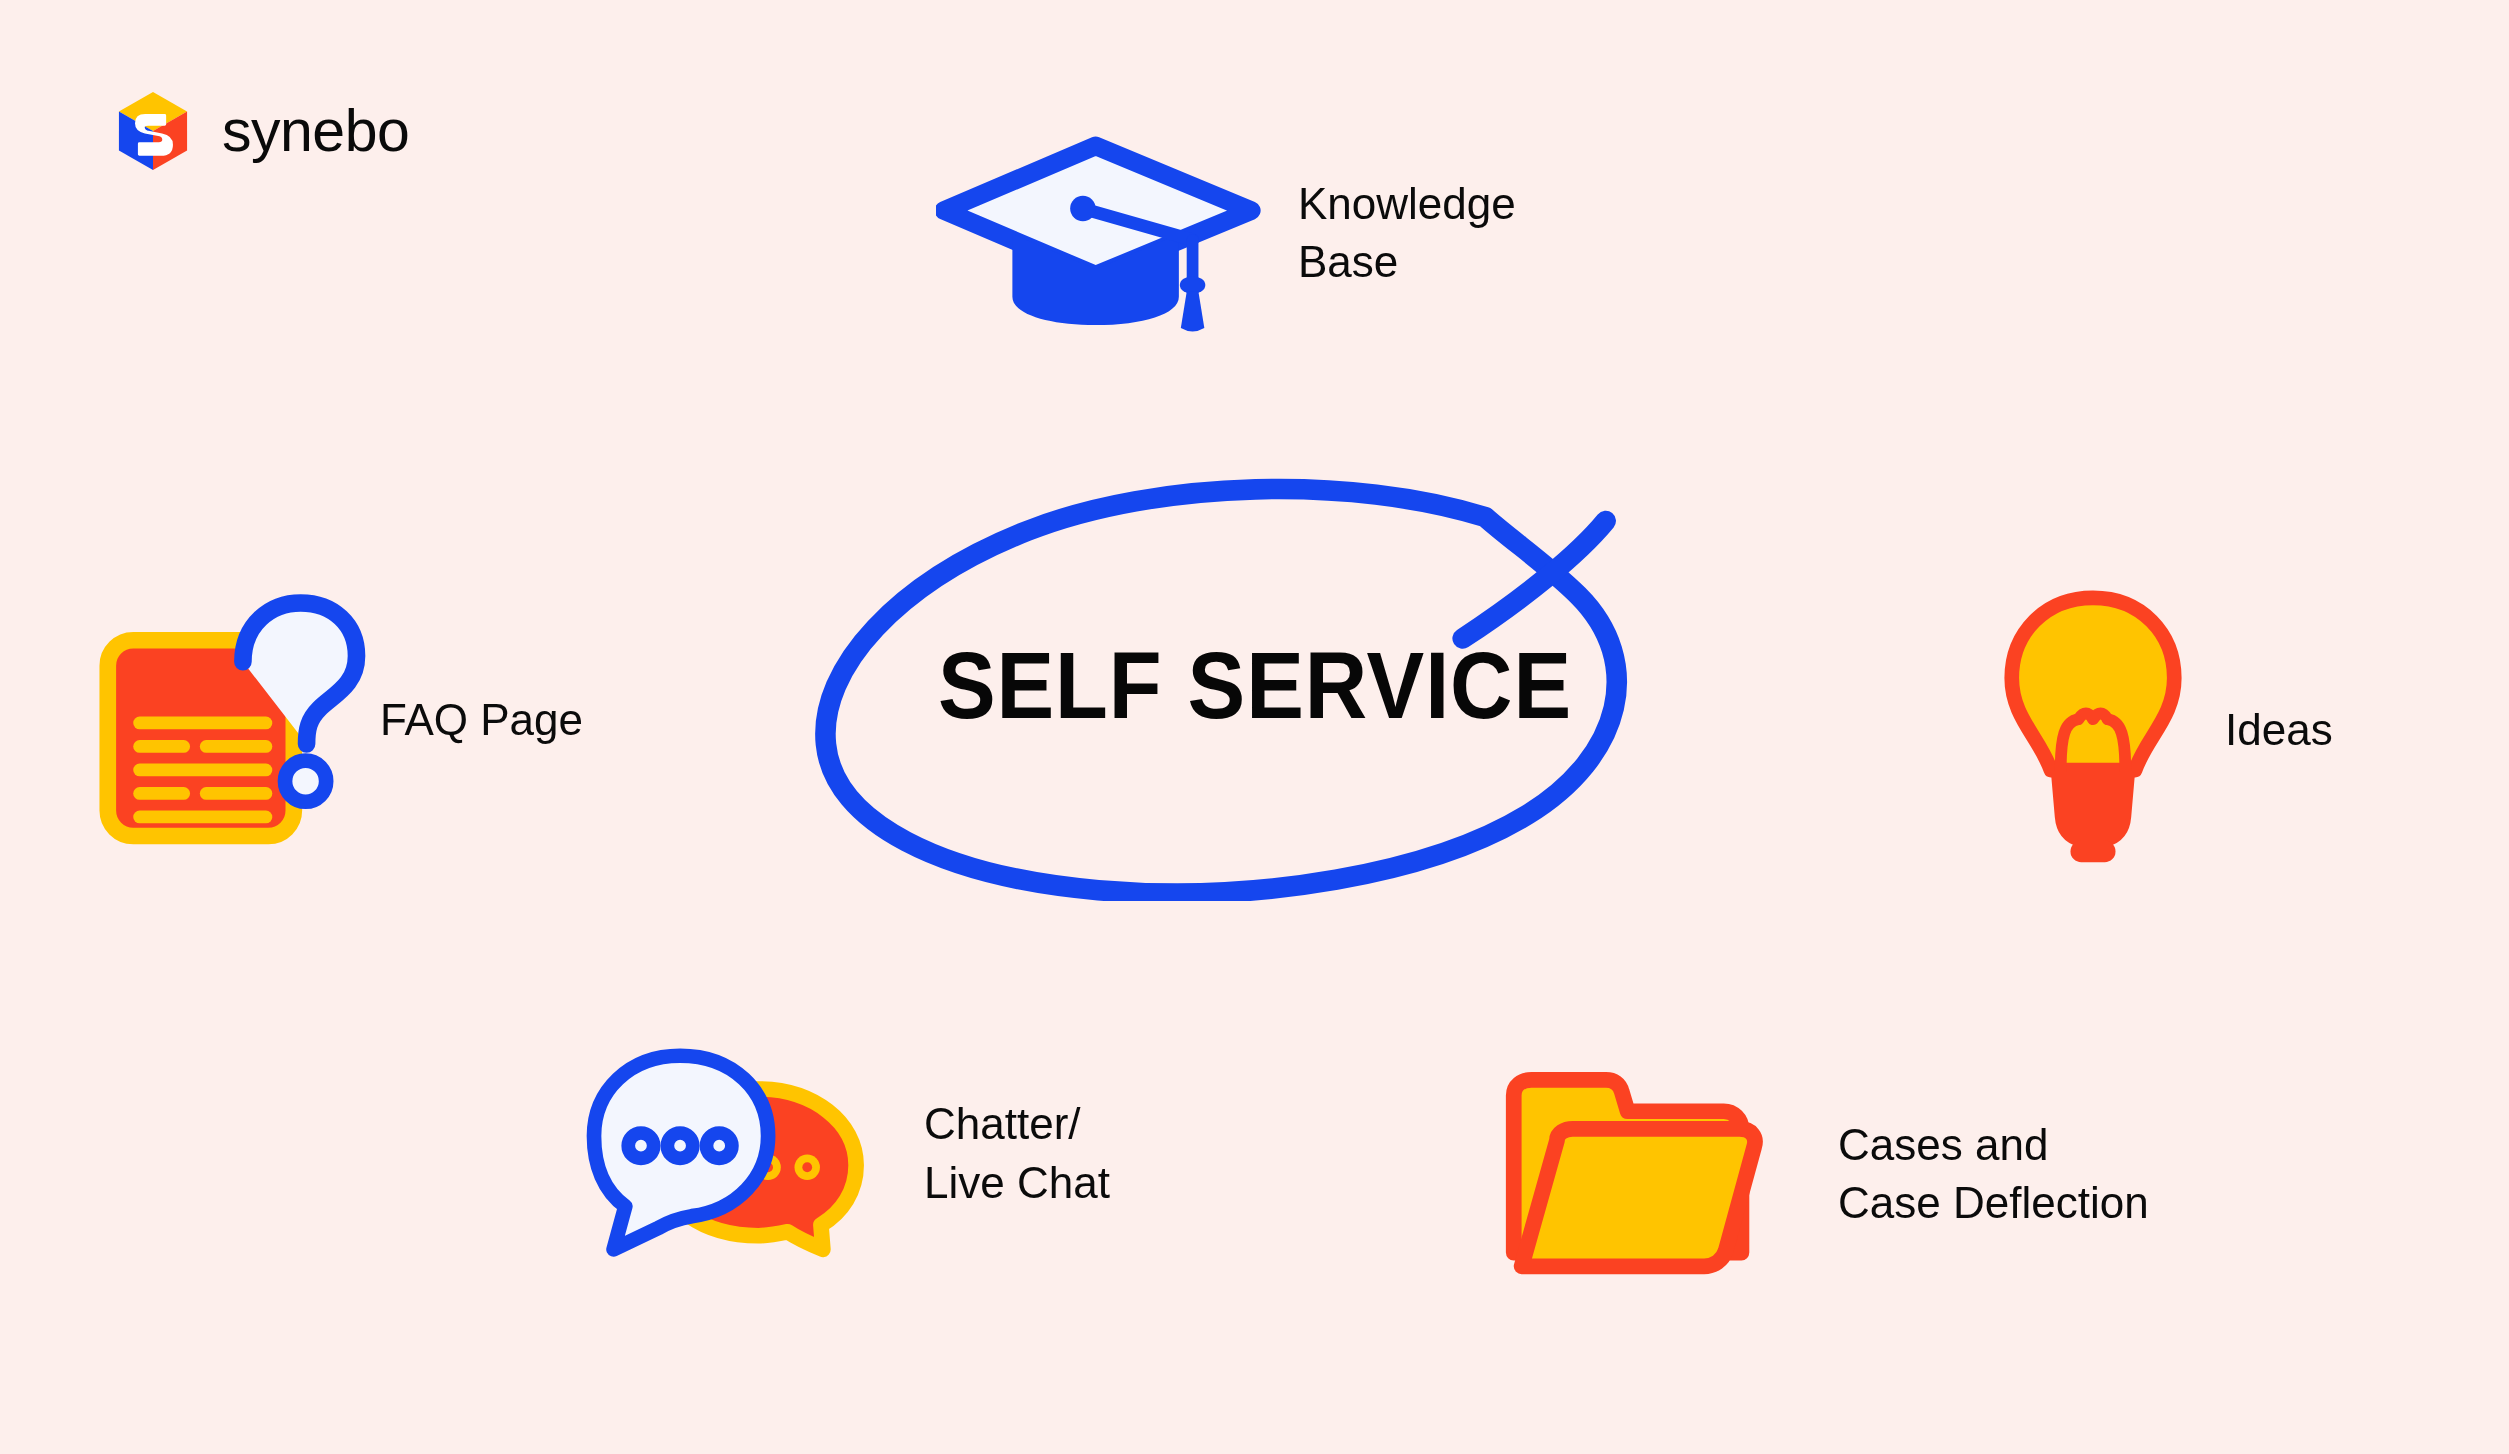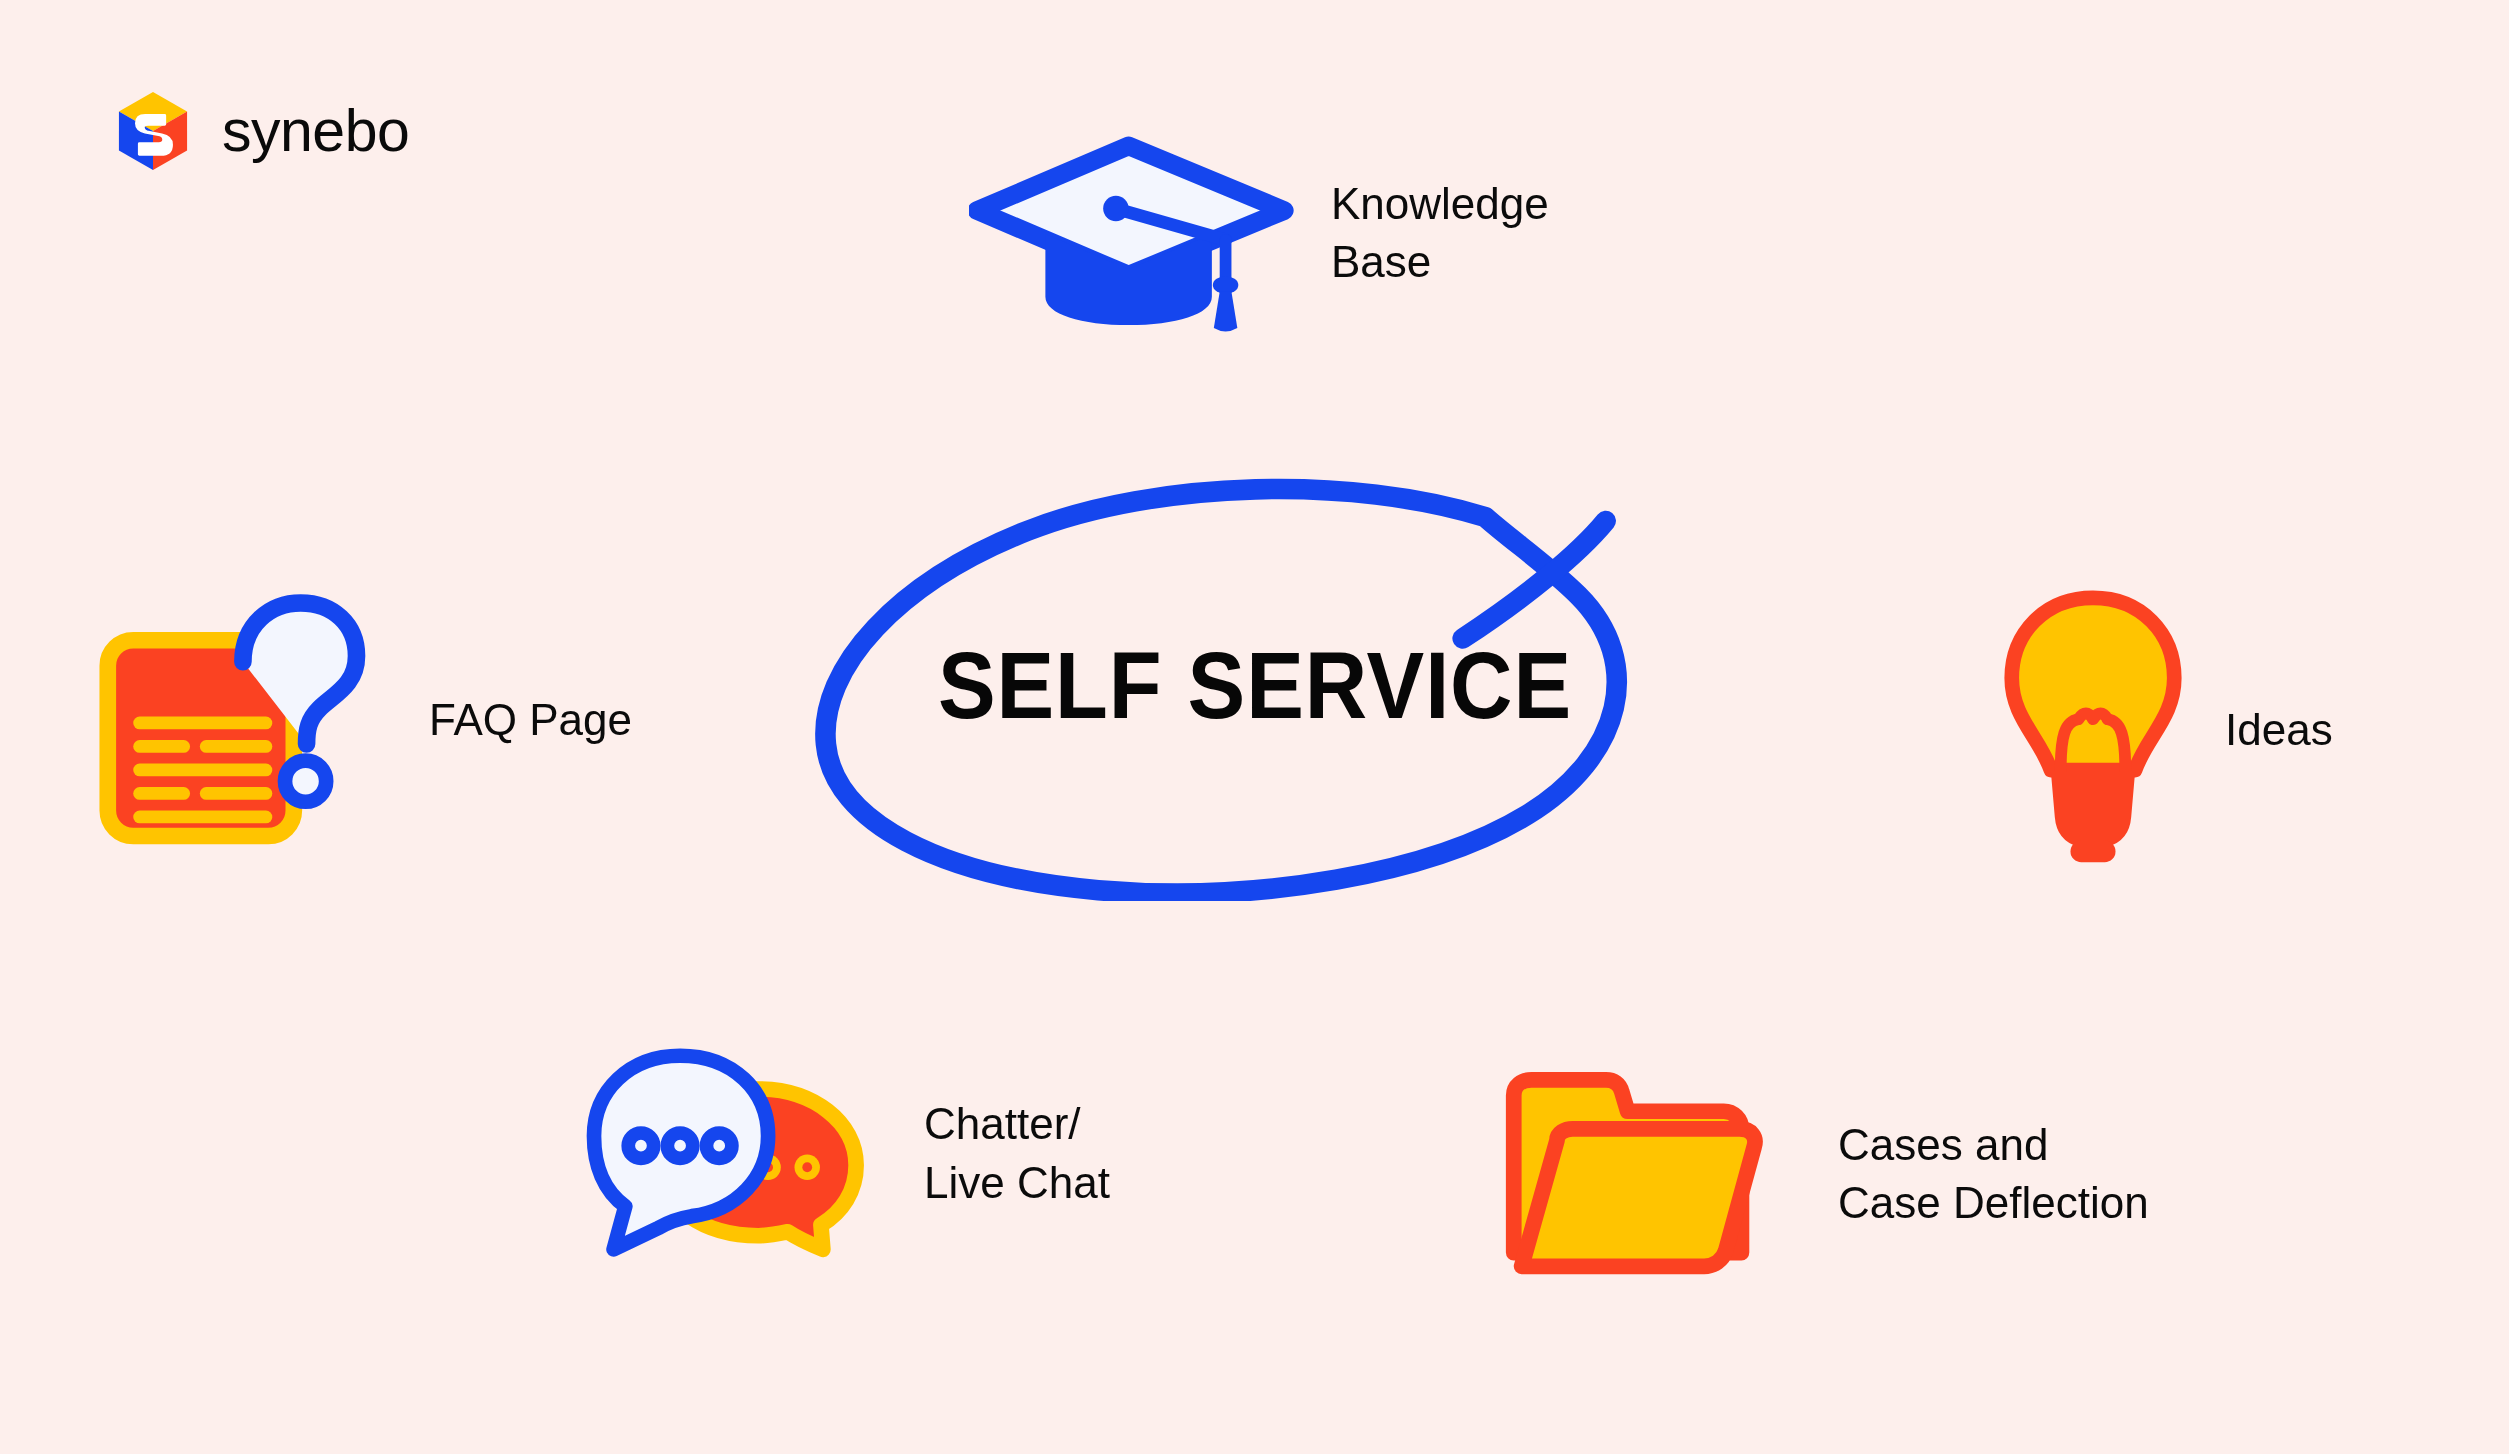--- a/index.html
+++ b/index.html
@@ -58,32 +58,32 @@
   .node-label {
     font-size: 44px;
     line-height: 1.32;
     color: #0B0B0B;
     white-space: pre-line;
     font-weight: 400;
   }
 
   
   #node-knowledge-base {
-    left: 969px;
+    left: 936px;
     top: 132px;
   }
   #node-knowledge-base .node-icon { width: 331px; height: 208px; }
   #node-knowledge-base .node-label { margin-left: 31px; margin-top: -5.9px; }
 
   #node-faq {
     left: 98px;
     top: 593px;
   }
   #node-faq .node-icon { width: 282px; height: 255px; }
-  #node-faq .node-label { margin-left: 49px; }
+  #node-faq .node-label { }
 
   #node-ideas {
     left: 2000px;
     top: 588px;
     text-align: right;
   }
   #node-ideas .node-icon { width: 186px; height: 284px; }
   #node-ideas .node-label { margin-left: 39px; }
 
   #node-chatter {

